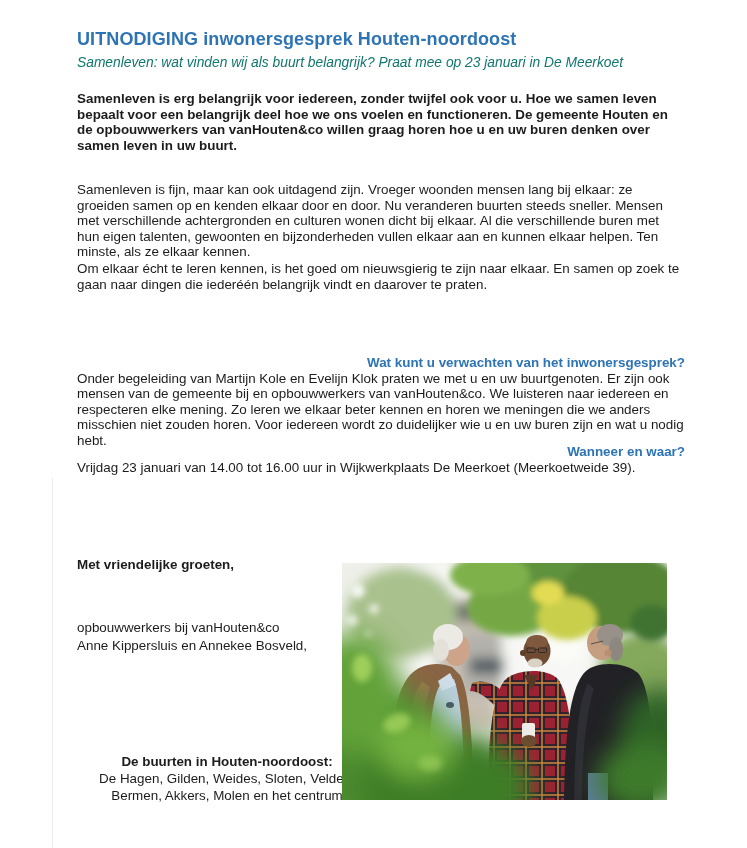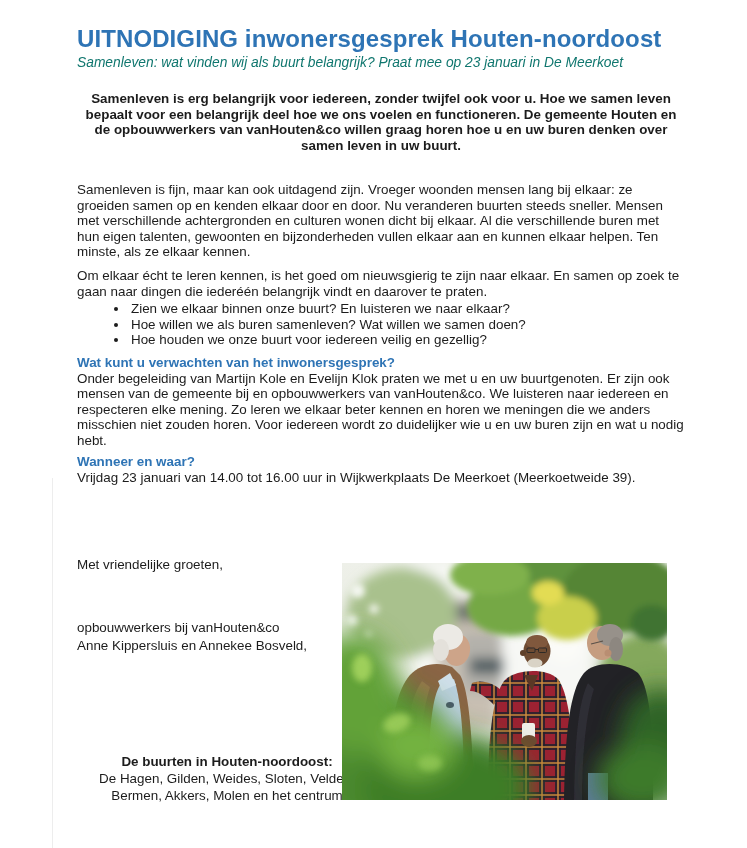--- a/index.html
+++ b/index.html
@@ -2,25 +2,25 @@
 <html><head>
 <meta charset="utf-8">
 <style>
   html,body{margin:0;padding:0;background:#ffffff;}
   .page{
     position:relative;width:747px;height:848px;background:#ffffff;
     font-family:"Liberation Sans",sans-serif;font-size:13.4px;line-height:15.5px;
     color:#1c1c1c;overflow:hidden;
   }
   .block{position:absolute;left:77px;width:608px;}
-  .doc-title{font-size:24px;line-height:24px;font-weight:bold;color:#2E74B5;letter-spacing:.1px;}
+  .doc-title{font-size:18px;line-height:24px;font-weight:bold;color:#2E74B5;letter-spacing:.1px;}
   .doc-subtitle{font-style:italic;color:#0f766e;font-size:13.8px;margin-top:4px;}
   .p{margin:0;}
   .bold{font-weight:bold;}
-  .h2{color:#2E74B5;font-weight:bold;margin:0;}
+  .h2{color:#2E74B5;font-weight:bold;margin:0;text-align:right;}
   ul.bullets{margin:2px 0 0 0;padding:0 0 0 52px;}
   ul.bullets li{margin:0;padding-left:2px;line-height:15.5px;}
   .link{color:#0563C1;text-decoration:underline;cursor:pointer;}
   .sig{line-height:17.5px;}
   .footer-block{line-height:17px;width:300px;text-align:center;}
   .photo{position:absolute;left:342px;top:563px;width:325px;height:237px;overflow:hidden;}
   .photo svg{display:block;}
   .artifact-line{position:absolute;left:52px;top:478px;width:1px;height:370px;background:#ededed;}
 </style>
 </head>
@@ -28,51 +28,46 @@
 
 <div class="page">
 
   <div class="artifact-line"></div>
 
   <div class="block" style="top:27px;">
     <div class="doc-title">UITNODIGING inwonersgesprek Houten-noordoost</div>
     <div class="doc-subtitle">Samenleven: wat vinden wij als buurt belangrijk? Praat mee op 23 januari in De Meerkoet</div>
   </div>
 
-  <div class="block" style="top:91px;text-align:center;">
+  <div class="block" style="top:91px;">
     <p class="p bold">Samenleven is erg belangrijk voor iedereen, zonder twijfel ook voor u. Hoe we samen leven bepaalt voor een belangrijk deel hoe we ons voelen en functioneren. De gemeente Houten en de opbouwwerkers van vanHouten&amp;co willen graag horen hoe u en uw buren denken over samen leven in uw buurt.</p>
   </div>
 
   <div class="block" style="top:182px;">
     <p class="p">Samenleven is fijn, maar kan ook uitdagend zijn. Vroeger woonden mensen lang bij elkaar: ze groeiden samen op en kenden elkaar door en door. Nu veranderen buurten steeds sneller. Mensen met verschillende achtergronden en culturen wonen dicht bij elkaar. Al die verschillende buren met hun eigen talenten, gewoonten en bijzonderheden vullen elkaar aan en kunnen elkaar helpen. Ten minste, als ze elkaar kennen.</p>
   </div>
 
-  <div class="block" style="top:268px;">
+  <div class="block" style="top:261px;">
     <p class="p">Om elkaar écht te leren kennen, is het goed om nieuwsgierig te zijn naar elkaar. En samen op zoek te gaan naar dingen die iederéén belangrijk vindt en daarover te praten.</p>
-    <ul class="bullets">
-      <li>Zien we elkaar binnen onze buurt? En luisteren we naar elkaar?</li>
-      <li>Hoe willen we als buren samenleven? Wat willen we samen doen?</li>
-      <li>Hoe houden we onze buurt voor iedereen veilig en gezellig?</li>
-    </ul>
   </div>
 
   <div class="block" style="top:355px;">
     <p class="p h2">Wat kunt u verwachten van het inwonersgesprek?</p>
     <p class="p">Onder begeleiding van Martijn Kole en Evelijn Klok praten we met u en uw buurtgenoten. Er zijn ook mensen van de gemeente bij en opbouwwerkers van vanHouten&amp;co. We luisteren naar iedereen en respecteren elke mening. Zo leren we elkaar beter kennen en horen we meningen die we anders misschien niet zouden horen. Voor iedereen wordt zo duidelijker wie u en uw buren zijn en wat u nodig hebt.</p>
   </div>
 
-  <div class="block" style="top:454px;">
+  <div class="block" style="top:444px;">
     <p class="p h2">Wanneer en waar?</p>
     <p class="p">Vrijdag 23 januari van 14.00 tot 16.00 uur in Wijkwerkplaats De Meerkoet (Meerkoetweide 39).</p>
   </div>
 
   <div class="block" style="top:508px;">
   </div>
 
-  <div class="block" style="top:557px;width:280px;">
+  <div class="block" style="top:557px;width:280px;font-weight:bold;">
     <p class="p">Met vriendelijke groeten,</p>
   </div>
 
   <div class="block sig" style="top:619px;width:300px;">
     <div>opbouwwerkers bij vanHouten&amp;co</div>
     <div>Anne Kippersluis en Annekee Bosveld,</div>
   </div>
 
   <div class="block footer-block" style="top:753px;">
     <div class="bold">De buurten in Houten-noordoost:</div>

